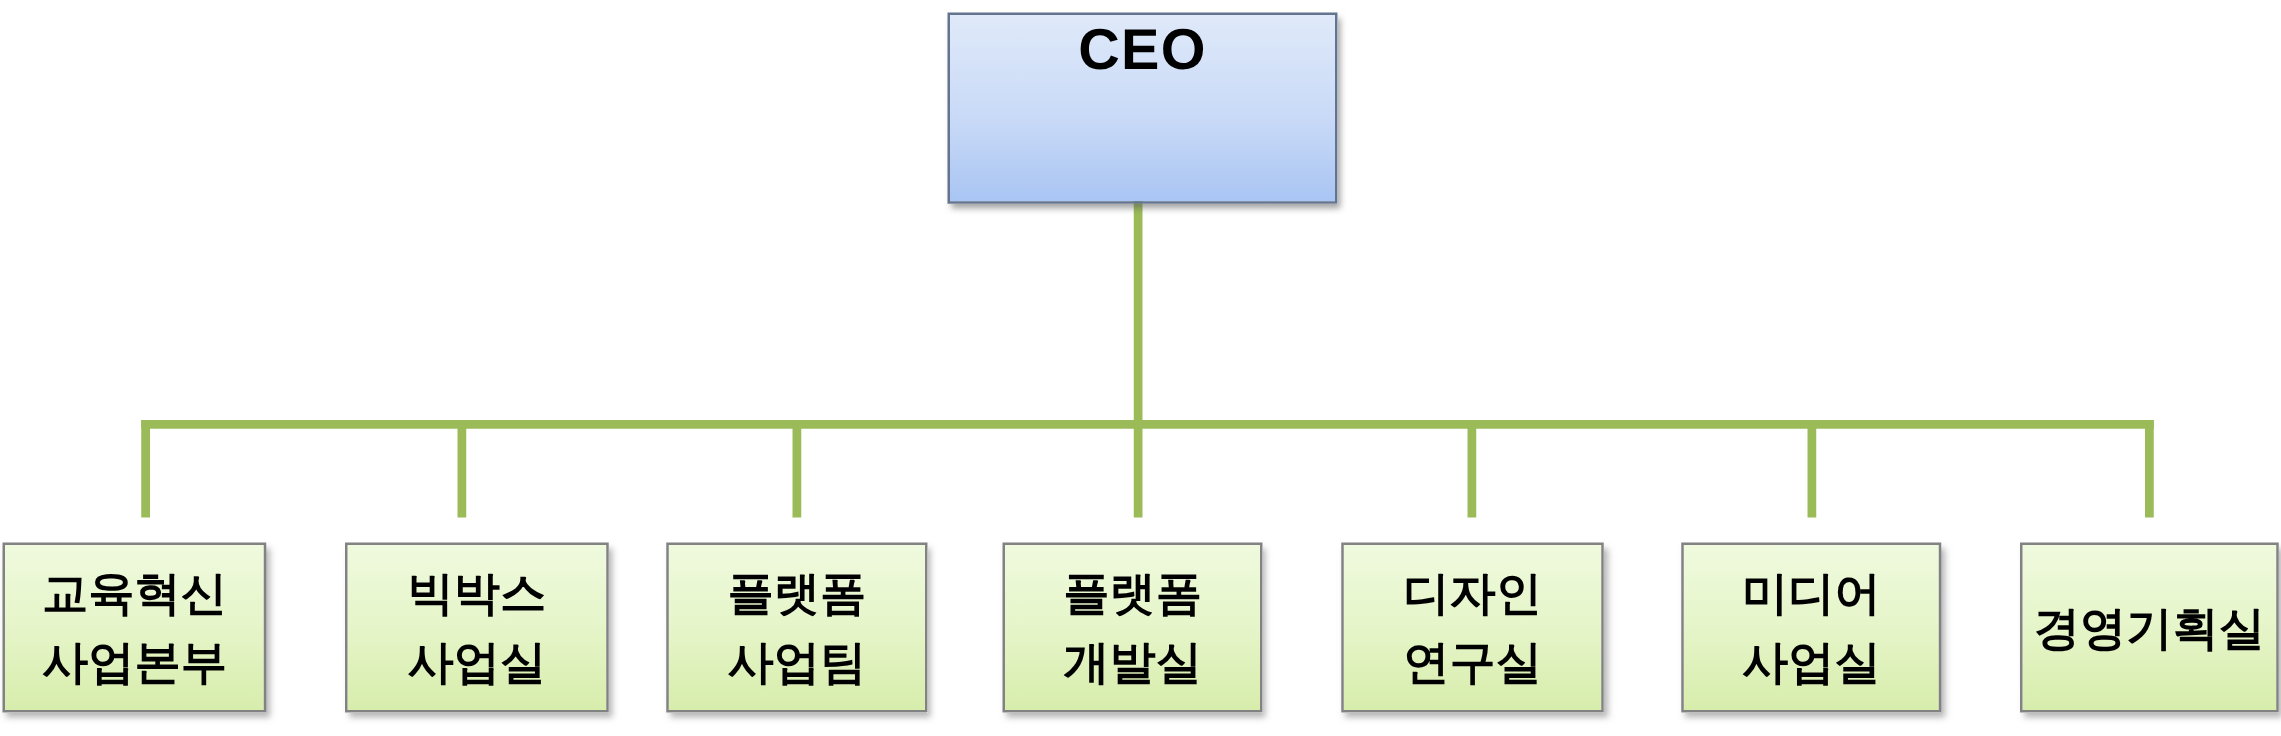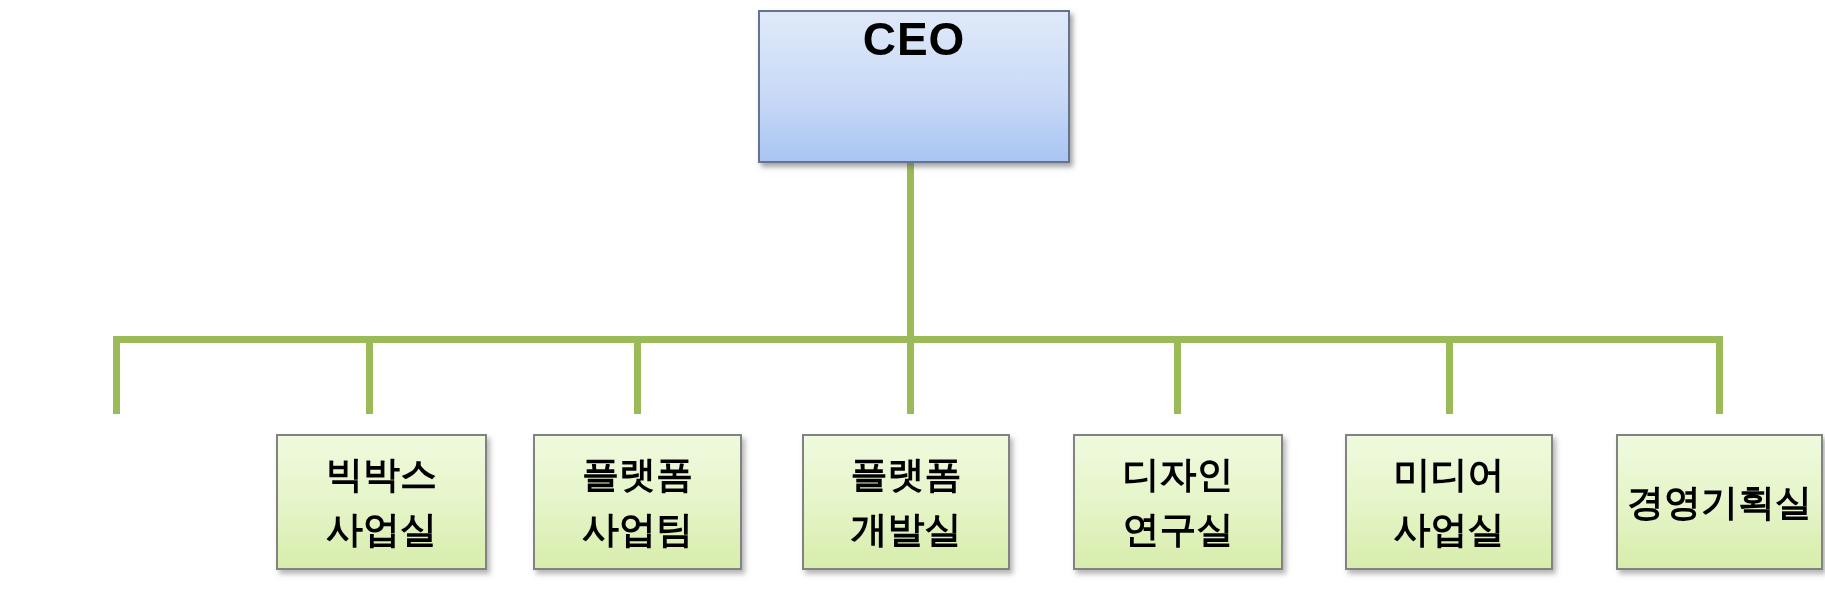--- a/index.html
+++ b/index.html
@@ -81,20 +81,24 @@
   <div class="line drop drop-2"></div>
   <div class="line drop drop-3"></div>
   <div class="line drop drop-4"></div>
   <div class="line drop drop-5"></div>
   <div class="line drop drop-6"></div>
 
   <div class="ceo-box">
     <span class="label">CEO</span>
   </div>
 
+  <div class="dept-box dept-0">
+    <span class="label">교육혁신
+사업본부</span>
+  </div>
   <div class="dept-box dept-1">
     <span class="label">빅박스
 사업실</span>
   </div>
   <div class="dept-box dept-2">
     <span class="label">플랫폼
 사업팀</span>
   </div>
   <div class="dept-box dept-3">
     <span class="label">플랫폼

